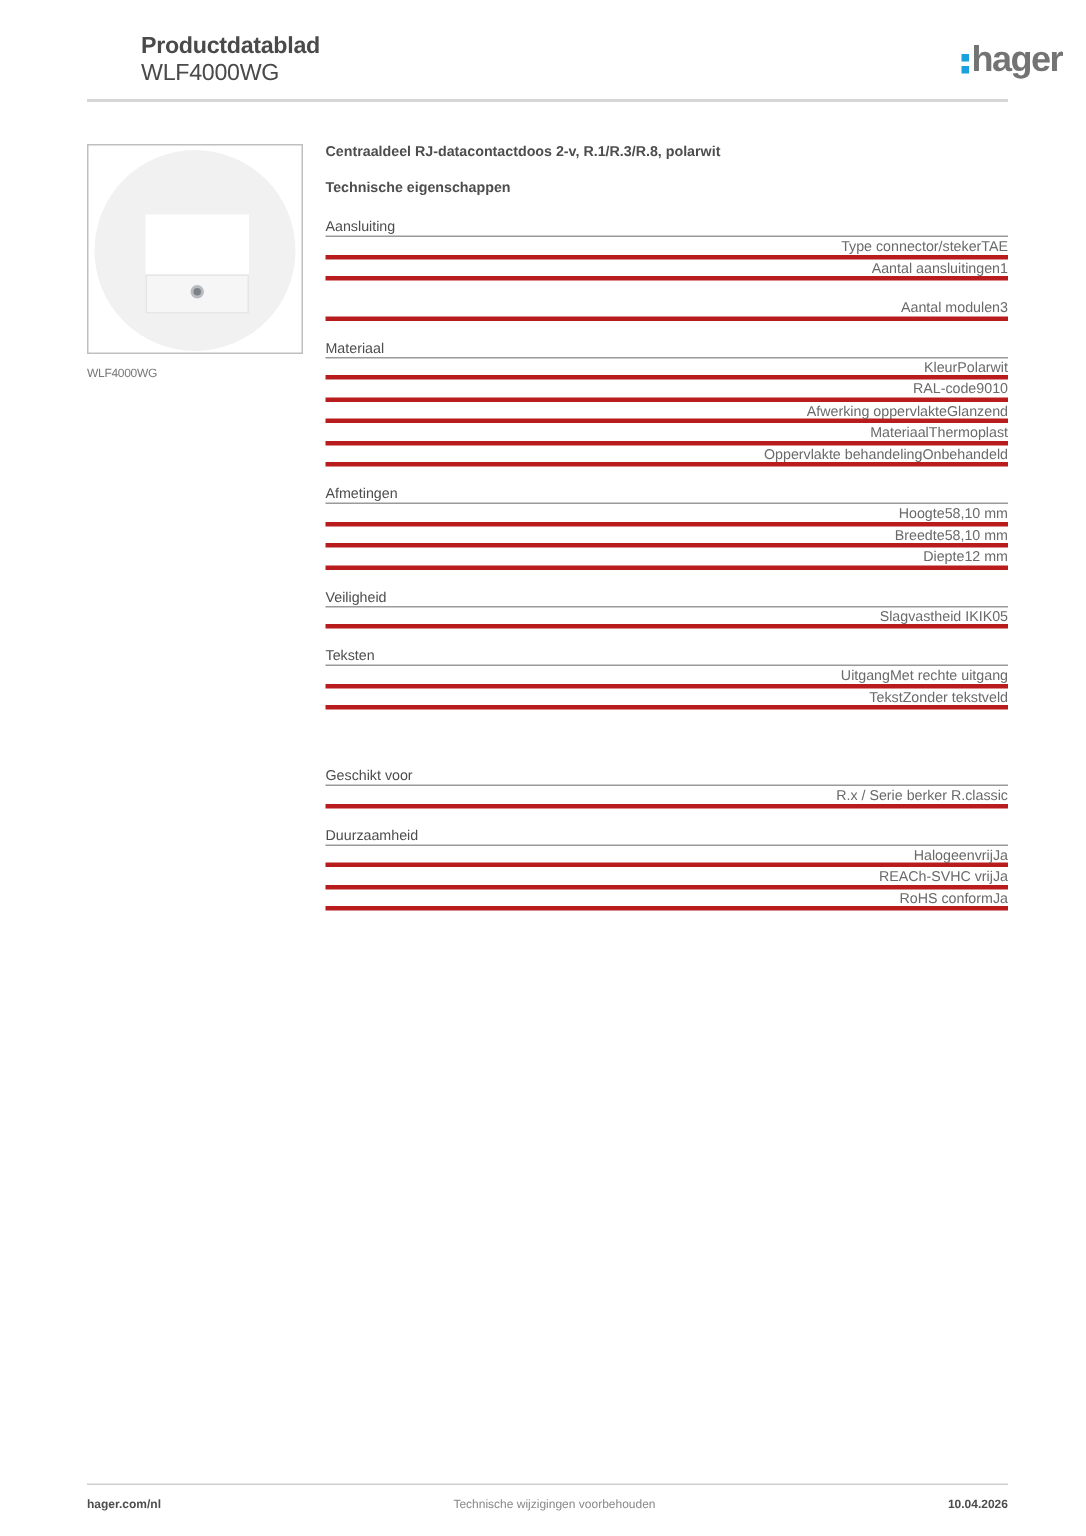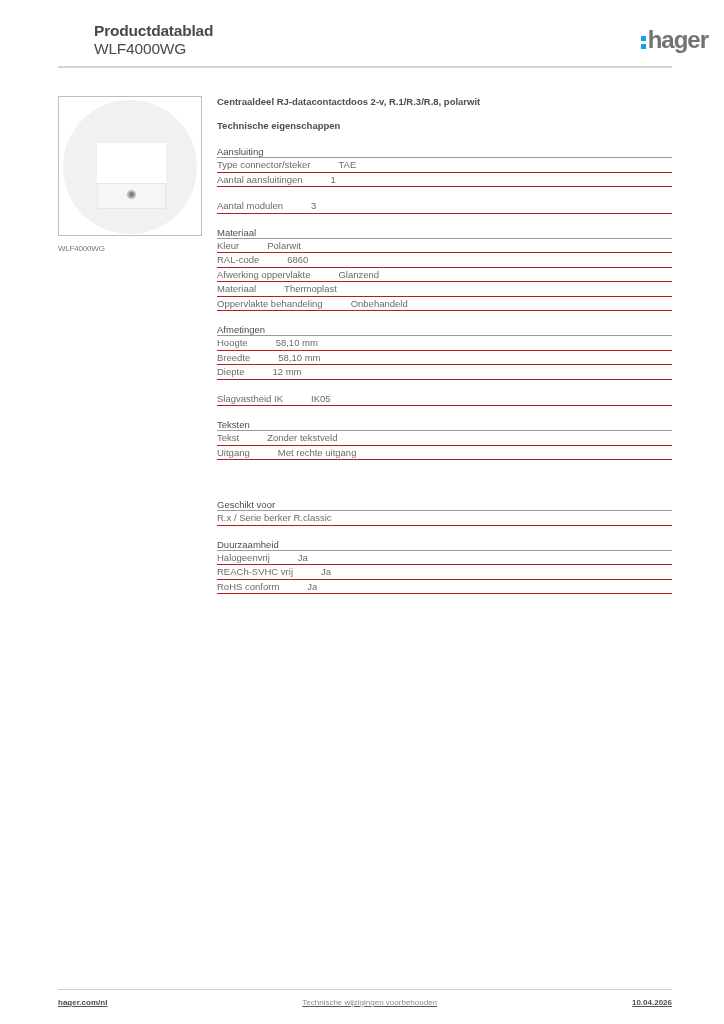--- a/index.html
+++ b/index.html
@@ -20,27 +20,27 @@
     .plate-label { position: absolute; left: 34px; top: 83px; width: 69px; height: 26px; background: #f6f6f6; border: 1px solid #e6e6e6; }
     .plate-screw { position: absolute; left: 29px; top: 6px; width: 9px; height: 9px; border-radius: 50%; background: #7d8287; border: 2px solid #b8bcc0; }
     .image-caption { position: absolute; left: 58px; top: 244px; font-size: 8px; color: #777; letter-spacing: -0.2px; }
 
     .content { position: absolute; left: 217px; top: 96px; width: 455px; }
     .product-title { font-size: 9.5px; font-weight: bold; color: #4d4d4d; height: 14px; }
     .section-heading { margin-top: 10px; font-size: 9.5px; font-weight: bold; color: #4d4d4d; height: 14px; }
     .group { margin-top: 12px; }
     .group.first { margin-top: 11px; }
     .group-title { font-size: 9.5px; font-weight: normal; color: #4d4d4d; height: 13px; line-height: 13px; border-bottom: 1px solid #9a9a9a; }
-    .row { display: flex; justify-content: flex-start; font-size: 9.5px; color: #6a6a6a; height: 14.5px; line-height: 14px; border-bottom: 1px solid #b91c1c; gap: 28px; }
+    .row { display: flex; justify-content: flex-end; font-size: 9.5px; color: #6a6a6a; height: 14.5px; line-height: 14px; border-bottom: 3px solid #b91c1c; }
     .row .label { white-space: nowrap; }
     .row .value { white-space: nowrap; text-align: right; }
     .group.spaced { margin-top: 38px; }
 
     .footer-rule { position: absolute; left: 58px; top: 989px; width: 614px; height: 1px; background: #cfcfcf; }
-    .footer { position: absolute; left: 58px; top: 998px; width: 614px; display: flex; justify-content: space-between; align-items: center; font-size: 8px; text-decoration: underline; }
+    .footer { position: absolute; left: 58px; top: 998px; width: 614px; display: flex; justify-content: space-between; align-items: center; font-size: 8px; }
     .footer-url { font-weight: bold; color: #4d4d4d; }
     .footer-note { color: #888; }
     .footer-date { font-weight: bold; color: #4d4d4d; }
   </style>
 </head>
 <body>
 
 <div class="header">
   <div class="doc-type">Productdatablad</div>
   <div class="doc-code">WLF4000WG</div>
@@ -88,21 +88,21 @@
   </div>
 
   <div class="group">
     <div class="group-title">Materiaal</div>
     <div class="row">
         <span class="label">Kleur</span>
         <span class="value">Polarwit</span>
       </div>
     <div class="row">
         <span class="label">RAL-code</span>
-        <span class="value">6860</span>
+        <span class="value">9010</span>
       </div>
     <div class="row">
         <span class="label">Afwerking oppervlakte</span>
         <span class="value">Glanzend</span>
       </div>
     <div class="row">
         <span class="label">Materiaal</span>
         <span class="value">Thermoplast</span>
       </div>
     <div class="row">
@@ -122,35 +122,36 @@
         <span class="value">58,10 mm</span>
       </div>
     <div class="row">
         <span class="label">Diepte</span>
         <span class="value">12 mm</span>
       </div>
   </div>
 
 
   <div class="group">
+    <div class="group-title">Veiligheid</div>
     <div class="row">
         <span class="label">Slagvastheid IK</span>
         <span class="value">IK05</span>
       </div>
   </div>
 
   <div class="group">
     <div class="group-title">Teksten</div>
     <div class="row">
+        <span class="label">Uitgang</span>
+        <span class="value">Met rechte uitgang</span>
+      </div>
+    <div class="row">
         <span class="label">Tekst</span>
         <span class="value">Zonder tekstveld</span>
-      </div>
-    <div class="row">
-        <span class="label">Uitgang</span>
-        <span class="value">Met rechte uitgang</span>
       </div>
   </div>
 
   <div class="group spaced">
     <div class="group-title">Geschikt voor</div>
     <div class="row">
         <span class="label">R.x / Serie berker R.classic</span>
         <span class="value"></span>
       </div>
   </div>

